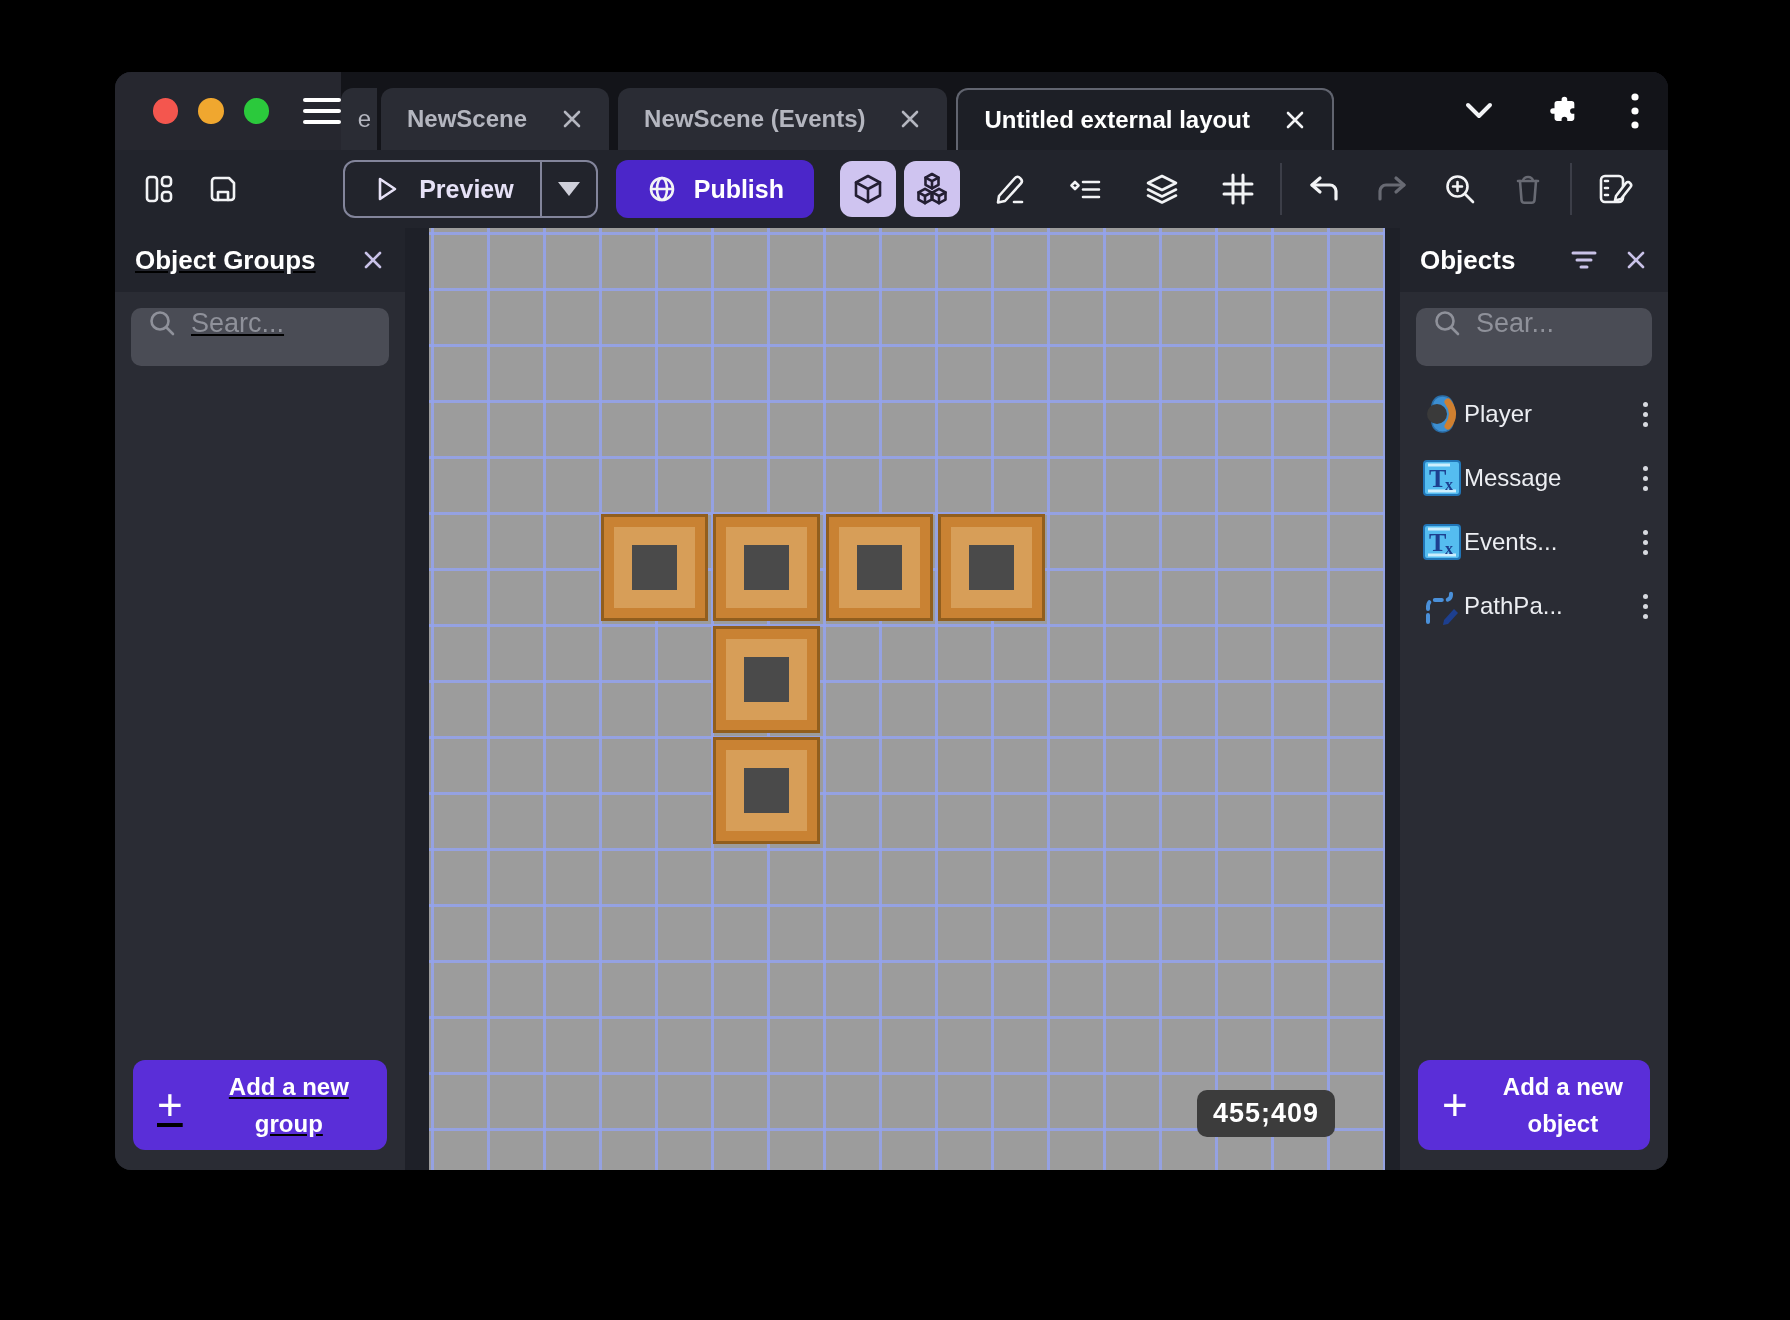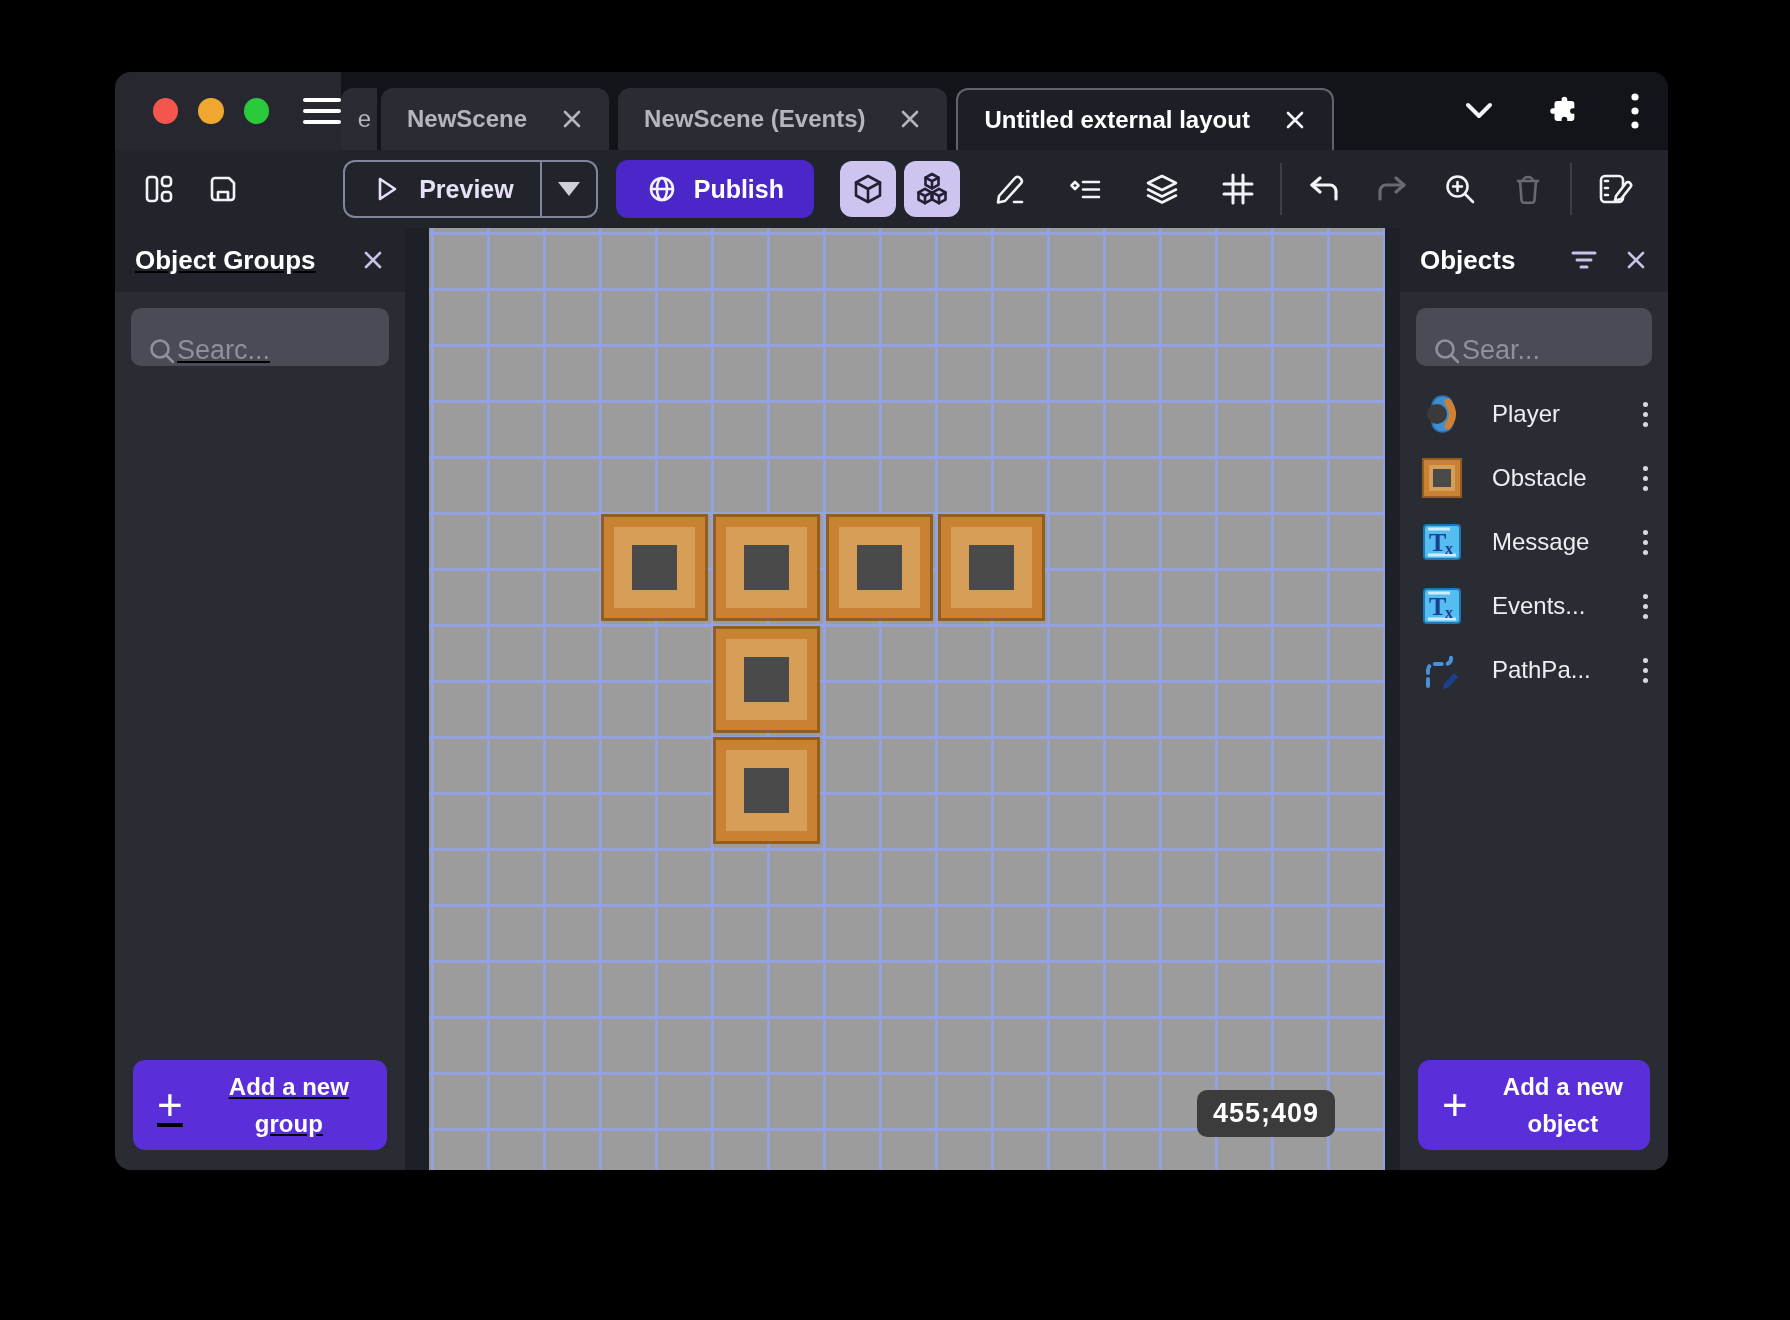--- a/index.html
+++ b/index.html
@@ -62,27 +62,27 @@
   
   .main { display:flex; height:942px; }
   .panel { background:#2a2c34; display:flex; flex-direction:column; }
   .panel.left { width:290px;text-decoration:underline; }
   .panel.right { width:268px; }
   .panel-head { height:64px; background:#22242c; display:flex; align-items:center;
                 padding:0 20px; color:#fff; font-size:26px; font-weight:700; }
   .panel-head .spacer{flex:1;}
   .search-wrap { padding:16px; }
   .search-box { height:58px; background:#4a4c55; border-radius:10px; display:flex;
-                align-items:flex-end; padding:0 16px; }
+                align-items:flex-start; padding:0 16px; gap:14px; }
   .search-box input { flex:1; min-width:0; background:transparent; border:none; outline:none;
                       color:#e8e9ee; font-size:27px; font-family:"Liberation Sans",sans-serif; }
   .search-box input::placeholder { color:#8f919a; }
 
   .obj-list { flex:0 0 auto; }
-  .obj-row { height:64px; display:flex; align-items:center; padding:0 16px 0 20px; gap:28px; cursor:pointer; }
+  .obj-row { height:64px; display:flex; align-items:center; padding:0 16px 0 20px; gap:0; cursor:pointer; }
   .obj-row .label { flex:1; color:#eceef2; font-size:24px; }
   .kebab { display:flex; flex-direction:column; gap:5px; padding:4px; cursor:pointer; }
   .kebab i { width:5px; height:5px; border-radius:50%; background:#d8dae0; }
 
   .panel-foot { margin-top:auto; padding:16px 18px 20px; }
   .add-btn { height:90px; border-radius:12px; background:#5a2ed8; color:#fff; display:flex;
              align-items:center; padding:0 10px 0 24px; gap:18px; cursor:pointer; }
   .add-btn .plus { font-size:44px; font-weight:400; line-height:1; }
   .add-btn .txt { flex:1; text-align:center; font-size:24px; font-weight:700; line-height:1.55; }
 
@@ -398,33 +398,20 @@
             <circle cx="17" cy="22" r="10" fill="#3a3a3a"></circle>
           </svg>
           <span class="label">Player</span>
           <span class="kebab">
               <i></i>
               <i></i>
               <i></i>
             </span>
         </div>
 
-        <div class="obj-row">
-          <svg width="44" height="44" viewBox="0 0 44 44">
-            <rect x="3" y="3" width="38" height="38" fill="#c98233" stroke="#915e1e" stroke-width="2"></rect>
-            <rect x="9" y="9" width="26" height="26" fill="#d79e58"></rect>
-            <rect x="13" y="13" width="18" height="18" fill="#4a4a4a"></rect>
-          </svg>
-          <span class="label">Obstacle</span>
-          <span class="kebab">
-              <i></i>
-              <i></i>
-              <i></i>
-            </span>
-        </div>
 
         <div class="obj-row">
           <svg width="44" height="44" viewBox="0 0 44 44">
             <rect x="4" y="5" width="36" height="34" rx="3" fill="#55bdf0" stroke="#2176b8" stroke-width="2"></rect>
             <path d="M8 9 h22 M8 35 h28" stroke="#cdeefc" stroke-width="3"></path>
             <text x="9" y="31" font-family="Liberation Serif, serif" font-weight="bold" font-size="26" fill="#1d3f8f">T</text>
             <text x="25" y="34" font-family="Liberation Serif, serif" font-weight="bold" font-size="16" fill="#1d3f8f">x</text>
           </svg>
           <span class="label">Message</span>
           <span class="kebab">

